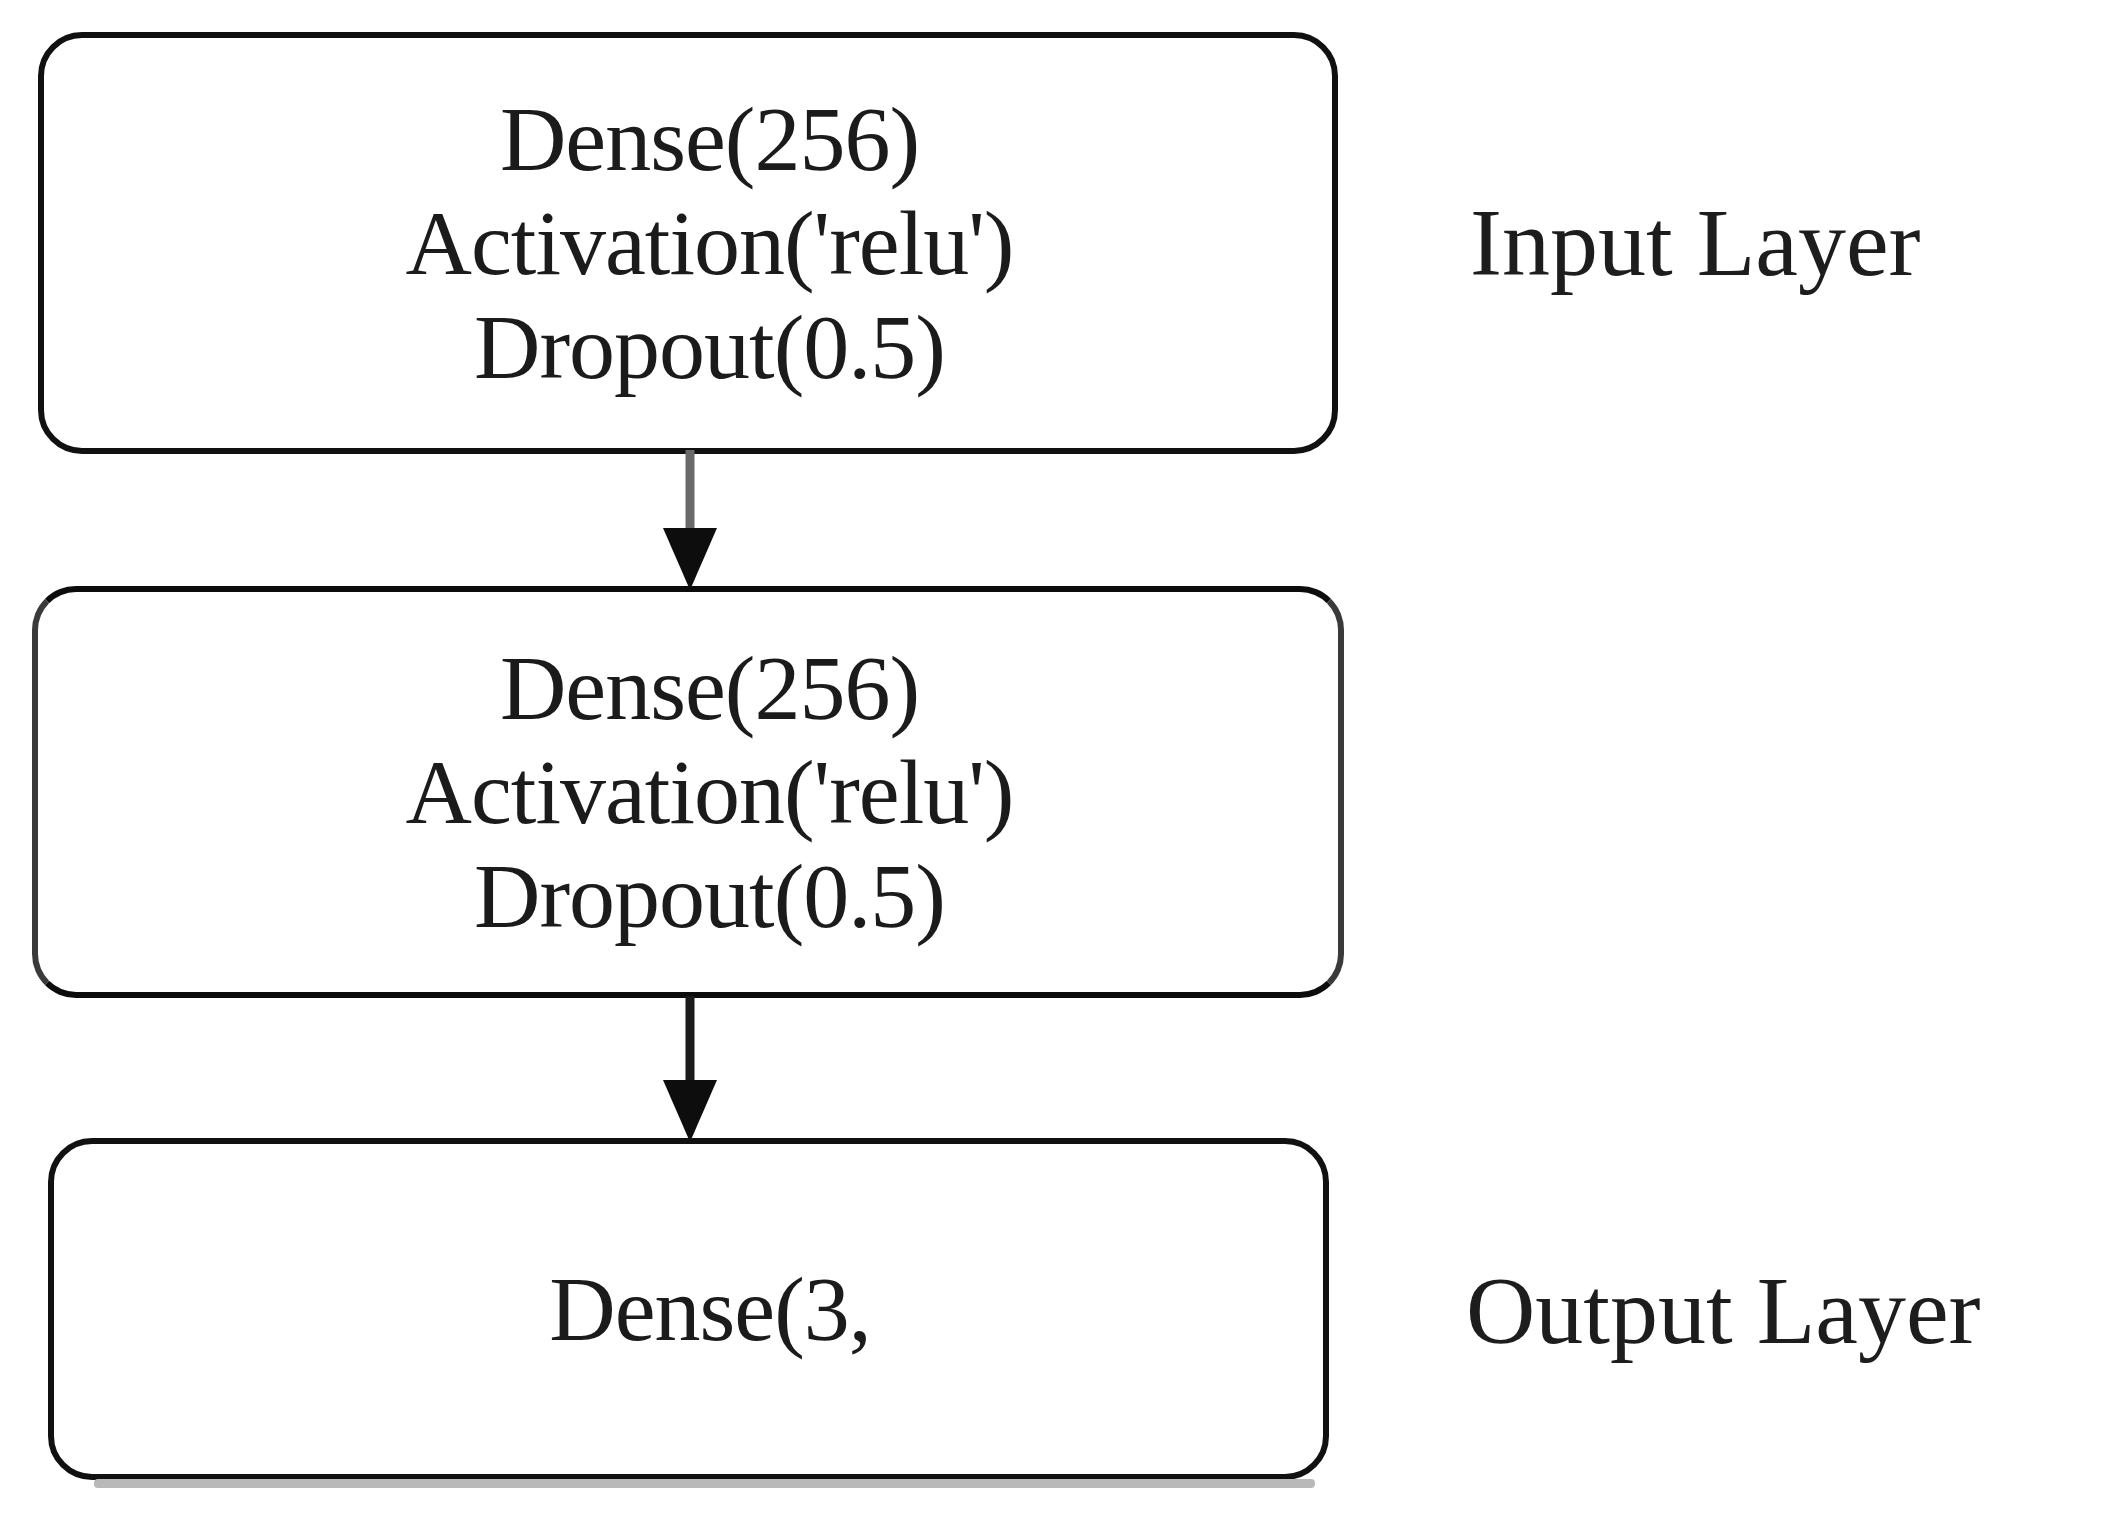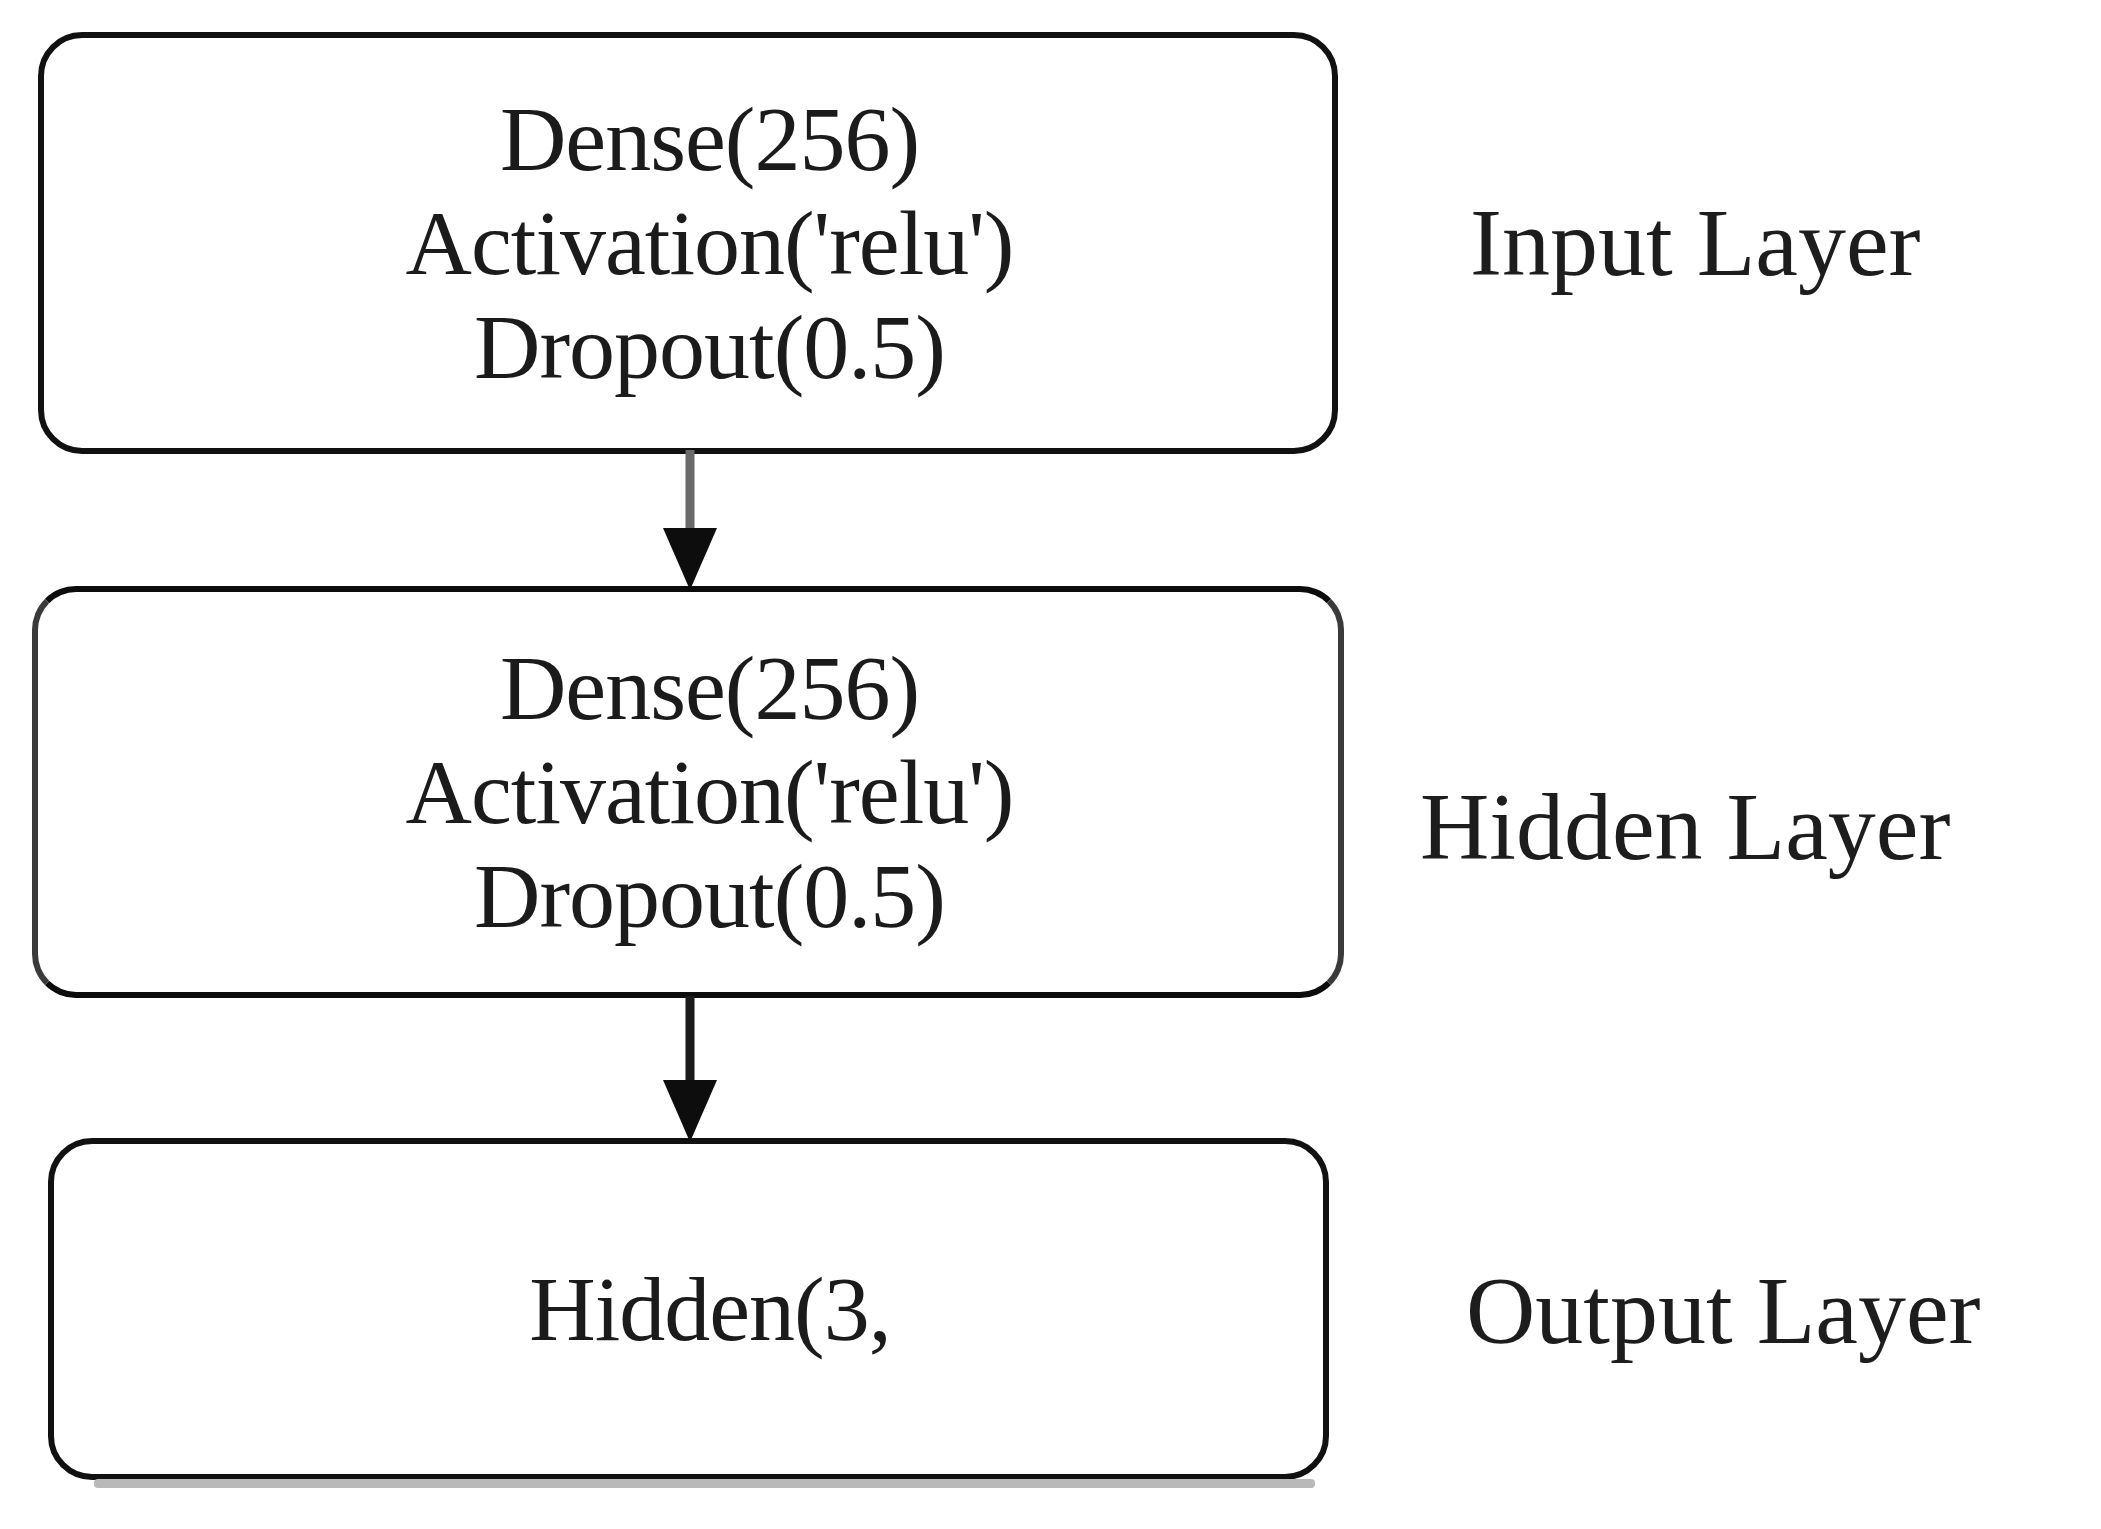--- a/index.html
+++ b/index.html
@@ -126,20 +126,19 @@
     <span class="box-line">Activation('relu')</span>
     <span class="box-line">Dropout(0.5)</span>
   </div>
 
   <div id="arrow-2" class="arrow">
     <div class="stem"></div>
     <div class="head"></div>
   </div>
 
   <div id="box-output" class="layer-box">
-    <span class="box-line">Hidden(3,</span>
+    <span class="box-line">Dense(3,</span>
   </div>
 
   <div id="label-input" class="side-label">Input Layer</div>
-  <div id="label-hidden" class="side-label">Hidden Layer</div>
   <div id="label-output" class="side-label">Output Layer</div>
 
 </div>
 
 </body></html>

